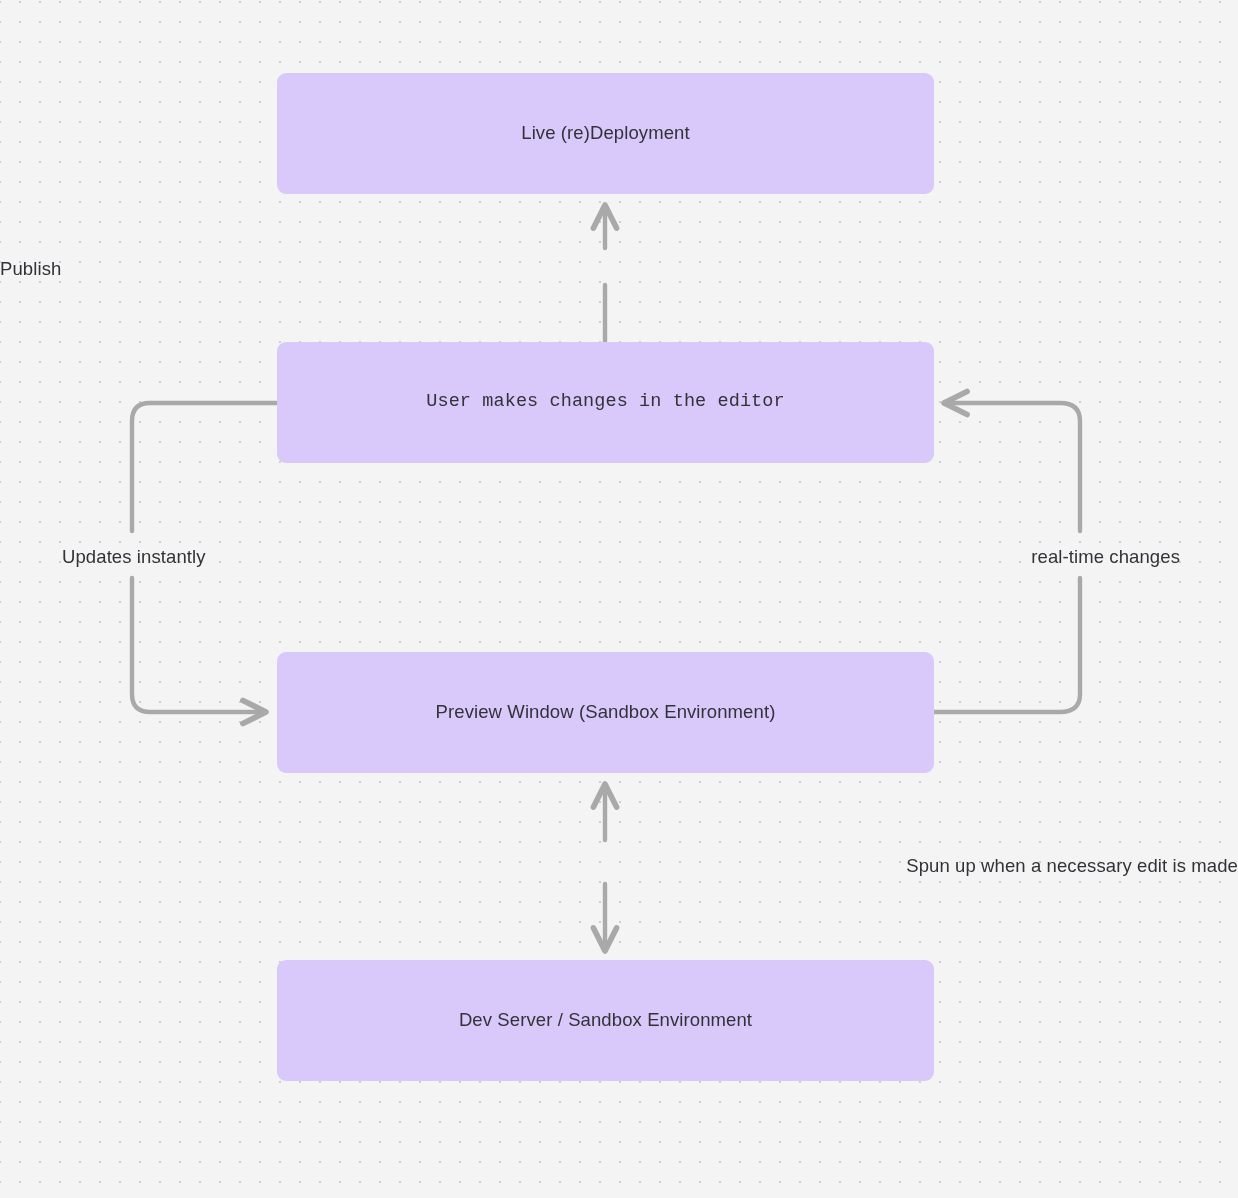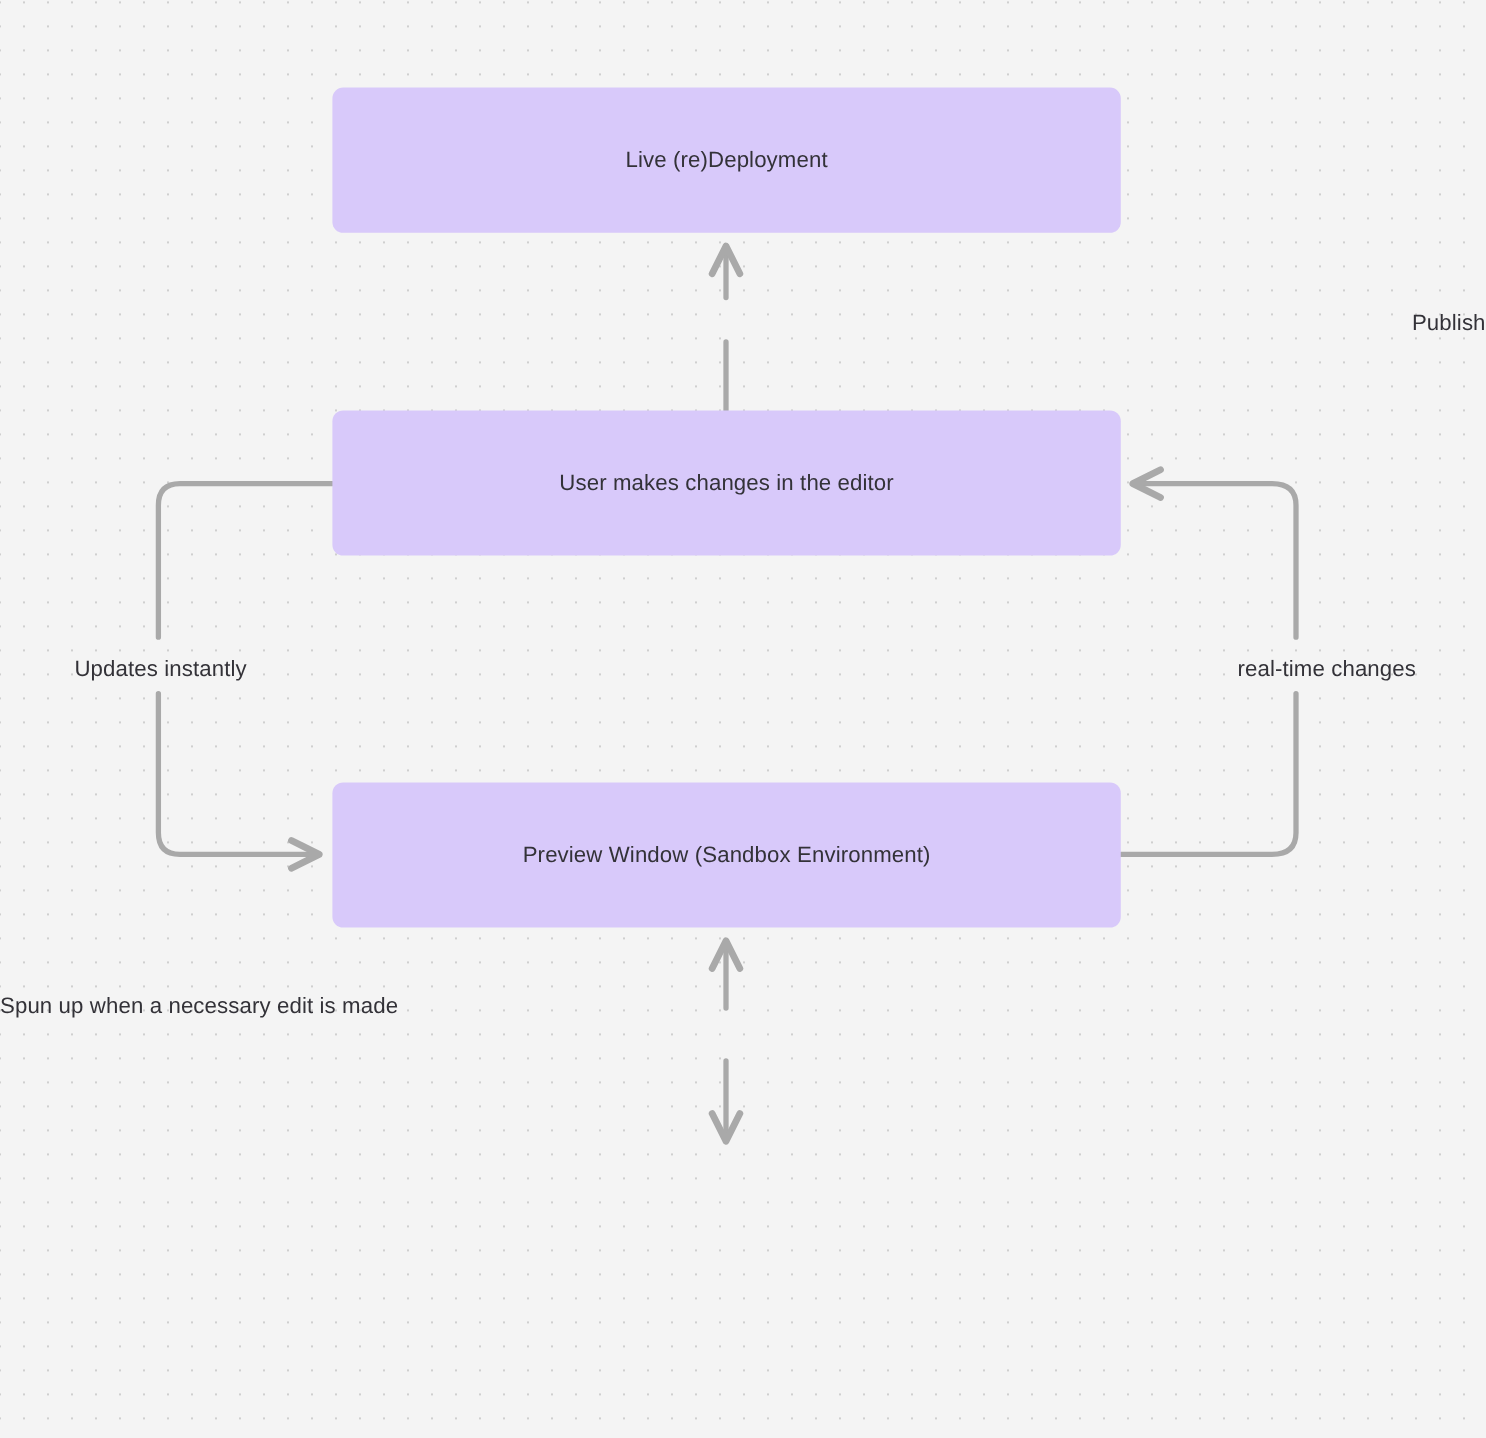--- a/index.html
+++ b/index.html
@@ -43,56 +43,56 @@
   .node-label {
     font-size: 18.5px;
     color: #333238;
     letter-spacing: 0.1px;
     text-align: center;
     line-height: 1.3;
     white-space: nowrap;
   }
 
   #node-live      { top: 73px; }
-  #node-editor    { top: 342px; }
+  #node-editor    { top: 342px; font-family: Liberation Mono, monospace; }
   #node-preview   { top: 652px; }
   #node-devserver { top: 960px; }
 
   
   .edge-label {
     position: absolute;
     font-size: 18.5px;
     color: #333238;
     letter-spacing: 0.1px;
     white-space: nowrap;
     z-index: 4;
     background: transparent;
   }
 
   #label-publish {
     left: 0; right: 0;
     top: 258px;
-    text-align: right;
+    text-align: left;
   }
 
   #label-updates {
     left: 50px;
     top: 546px;
     margin-left: 12px;
   }
 
   #label-feedback {
     right: 58px;
     top: 546px;
   }
 
   #label-spun {
     left: 0; right: 0;
-    top: 827px;
-    text-align: left;
+    top: 855px;
+    text-align: right;
   }
 
   
   #edges {
     position: absolute;
     left: 0; top: 0;
     width: 1238px;
     height: 1198px;
     z-index: 1;
     pointer-events: none;
@@ -140,20 +140,23 @@
   </div>
 
   <div class="node" id="node-editor">
     <span class="node-label">User makes changes in the editor</span>
   </div>
 
   <div class="node" id="node-preview">
     <span class="node-label">Preview Window (Sandbox Environment)</span>
   </div>
 
+  <div class="node" id="node-devserver">
+    <span class="node-label">Dev Server / Sandbox Environment</span>
+  </div>
 
   <div class="edge-label" id="label-publish">Publish</div>
 
   <div class="edge-label" id="label-updates">Updates instantly</div>
 
   <div class="edge-label" id="label-feedback">real-time changes</div>
 
   <div class="edge-label" id="label-spun">Spun up when a necessary edit is made</div>
 
 </div>

